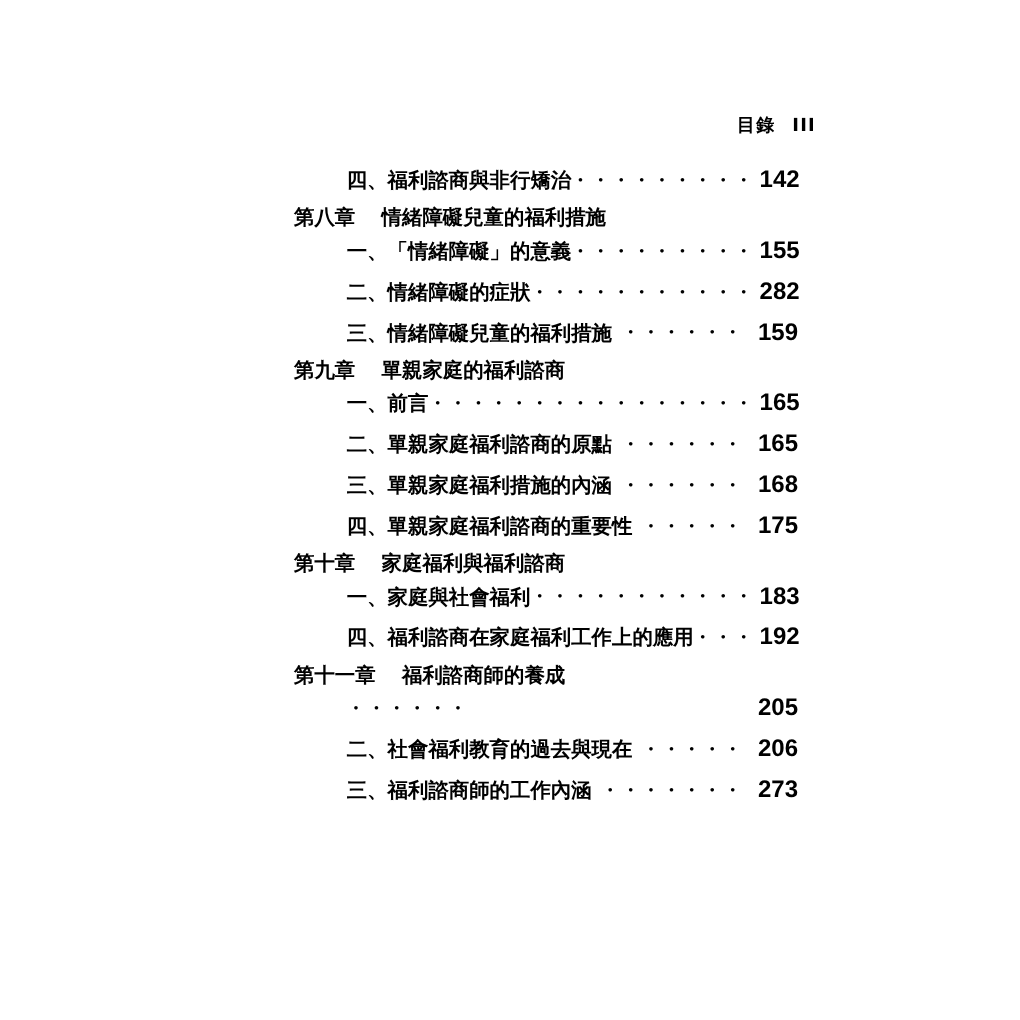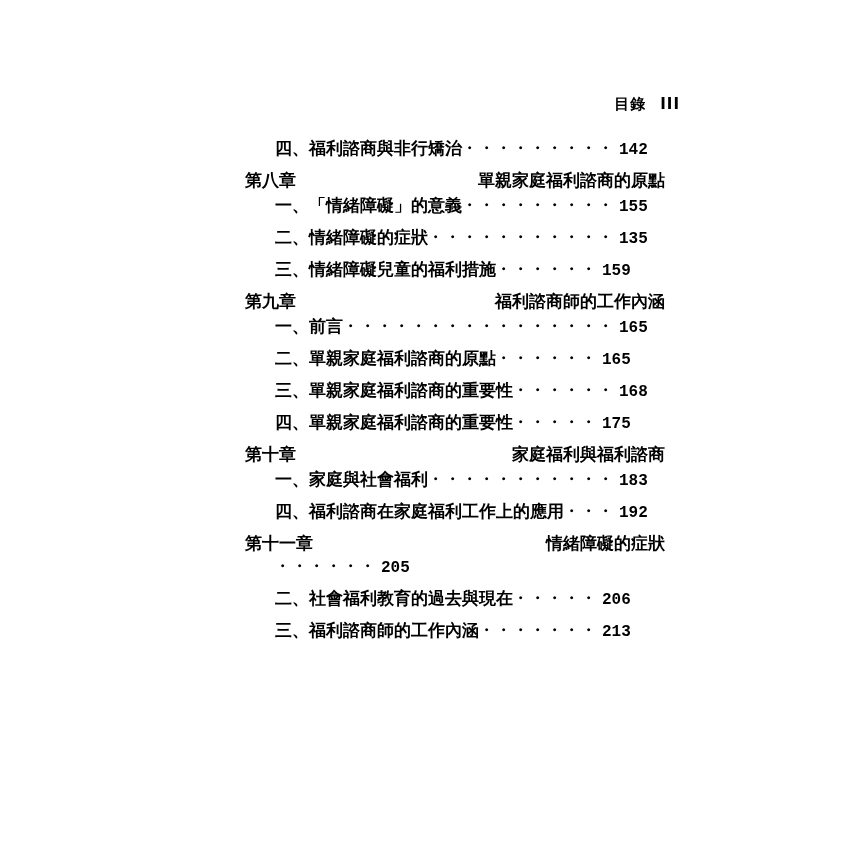--- a/index.html
+++ b/index.html
@@ -44,25 +44,25 @@
     align-items: baseline;
     font-size: 17px;
     font-weight: bold;
     line-height: 1.0;
     white-space: nowrap;
   }
   .toc-row.chapter {
     margin-top: 14px;
     margin-bottom: 8px;
     margin-left: 0px;
-    justify-content: space-between;
   }
   .toc-row.entry {
-    margin-left: 30px;
+    margin-left: 44px;
     margin-bottom: 14px;
+    justify-content: space-between;
   }
   .chap-num {
     display: inline-block;
   }
   .chap-title {
     display: inline-block;
     margin-left: 22px;
   }
   .entry-title {
     display: inline-block;
@@ -70,75 +70,75 @@
   .leader {
     flex: 0 0 auto;
     letter-spacing: 2px;
     font-size: 15px;
     position: relative;
     top: -1px;
   }
   .page-num {
     display: inline-block;
     margin-left: 4px;
-    font-family: Liberation Mono, monospace;
+    font-family: Liberation Sans, sans-serif;
     font-weight: bold;
-    font-size: 16px;
+    font-size: 20px;
   }
 </style>
 </head>
 <body>
 
 <div class="page">
 
   <div class="header">
     <span class="hdr-label">目錄</span><span class="hdr-folio">III</span>
   </div>
 
   <div class="toc" id="toc-list">
       <div class="toc-row entry">
         <span class="entry-title">四、福利諮商與非行矯治</span>
         <span class="leader">・・・・・・・・・</span>
         <span class="page-num">142</span>
       </div>
       <div class="toc-row chapter">
         <span class="chap-num">第八章</span>
-        <span class="chap-title">單親家庭福利諮商的原點</span>
+        <span class="chap-title">情緒障礙兒童的福利措施</span>
       </div>
       <div class="toc-row entry">
         <span class="entry-title">一、「情緒障礙」的意義</span>
         <span class="leader">・・・・・・・・・</span>
         <span class="page-num">155</span>
       </div>
       <div class="toc-row entry">
         <span class="entry-title">二、情緒障礙的症狀</span>
         <span class="leader">・・・・・・・・・・・</span>
-        <span class="page-num">135</span>
+        <span class="page-num">282</span>
       </div>
       <div class="toc-row entry">
         <span class="entry-title">三、情緒障礙兒童的福利措施</span>
         <span class="leader">・・・・・・</span>
         <span class="page-num">159</span>
       </div>
       <div class="toc-row chapter">
         <span class="chap-num">第九章</span>
-        <span class="chap-title">福利諮商師的工作內涵</span>
+        <span class="chap-title">單親家庭的福利諮商</span>
       </div>
       <div class="toc-row entry">
         <span class="entry-title">一、前言</span>
         <span class="leader">・・・・・・・・・・・・・・・・</span>
         <span class="page-num">165</span>
       </div>
       <div class="toc-row entry">
         <span class="entry-title">二、單親家庭福利諮商的原點</span>
         <span class="leader">・・・・・・</span>
         <span class="page-num">165</span>
       </div>
       <div class="toc-row entry">
-        <span class="entry-title">三、單親家庭福利諮商的重要性</span>
+        <span class="entry-title">三、單親家庭福利措施的內涵</span>
         <span class="leader">・・・・・・</span>
         <span class="page-num">168</span>
       </div>
       <div class="toc-row entry">
         <span class="entry-title">四、單親家庭福利諮商的重要性</span>
         <span class="leader">・・・・・</span>
         <span class="page-num">175</span>
       </div>
       <div class="toc-row chapter">
         <span class="chap-num">第十章</span>
@@ -149,31 +149,31 @@
         <span class="leader">・・・・・・・・・・・</span>
         <span class="page-num">183</span>
       </div>
       <div class="toc-row entry">
         <span class="entry-title">四、福利諮商在家庭福利工作上的應用</span>
         <span class="leader">・・・</span>
         <span class="page-num">192</span>
       </div>
       <div class="toc-row chapter">
         <span class="chap-num">第十一章</span>
-        <span class="chap-title">情緒障礙的症狀</span>
+        <span class="chap-title">福利諮商師的養成</span>
       </div>
       <div class="toc-row entry">
         <span class="leader">・・・・・・</span>
         <span class="page-num">205</span>
       </div>
       <div class="toc-row entry">
         <span class="entry-title">二、社會福利教育的過去與現在</span>
         <span class="leader">・・・・・</span>
         <span class="page-num">206</span>
       </div>
       <div class="toc-row entry">
         <span class="entry-title">三、福利諮商師的工作內涵</span>
         <span class="leader">・・・・・・・</span>
-        <span class="page-num">213</span>
+        <span class="page-num">273</span>
       </div>
     </div>
 
 </div>
 
 </body></html>

